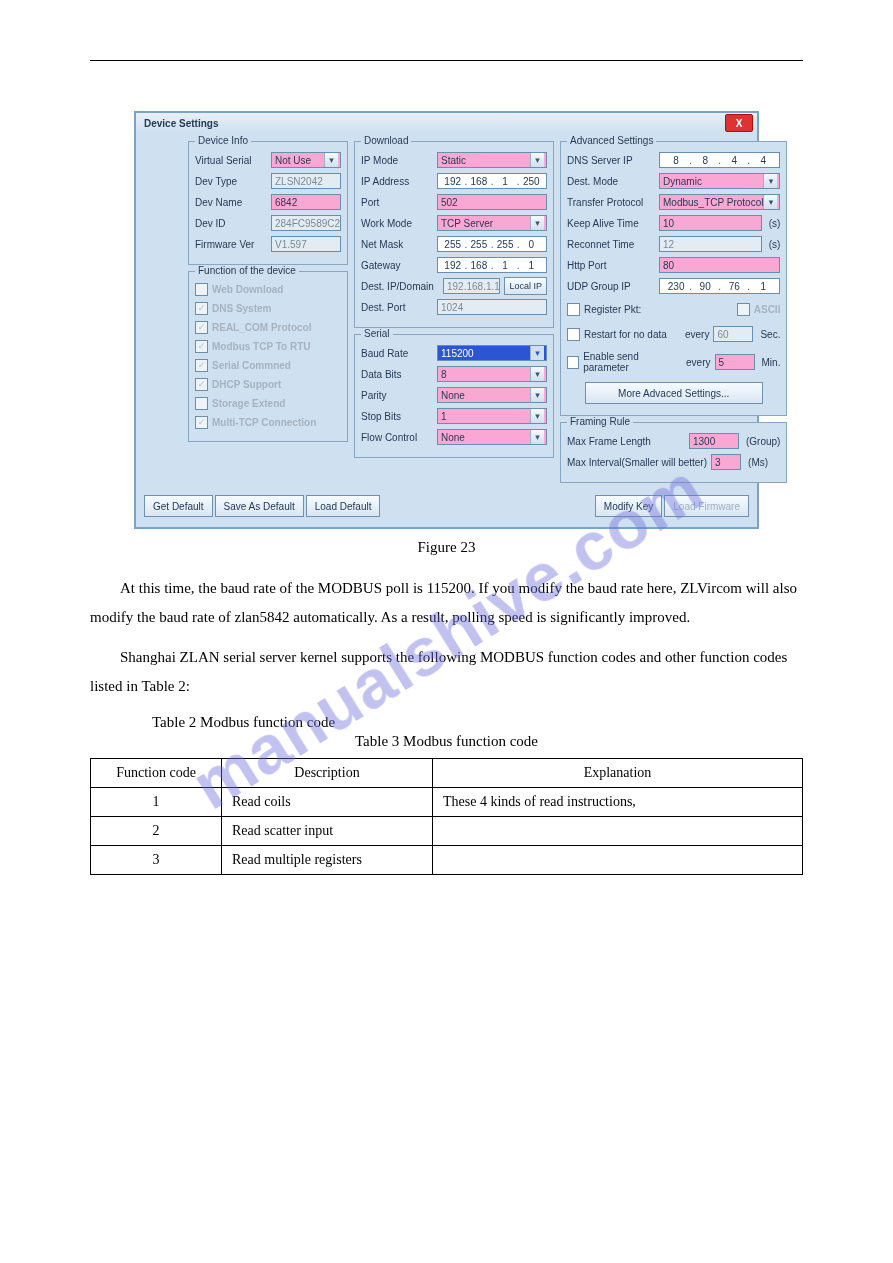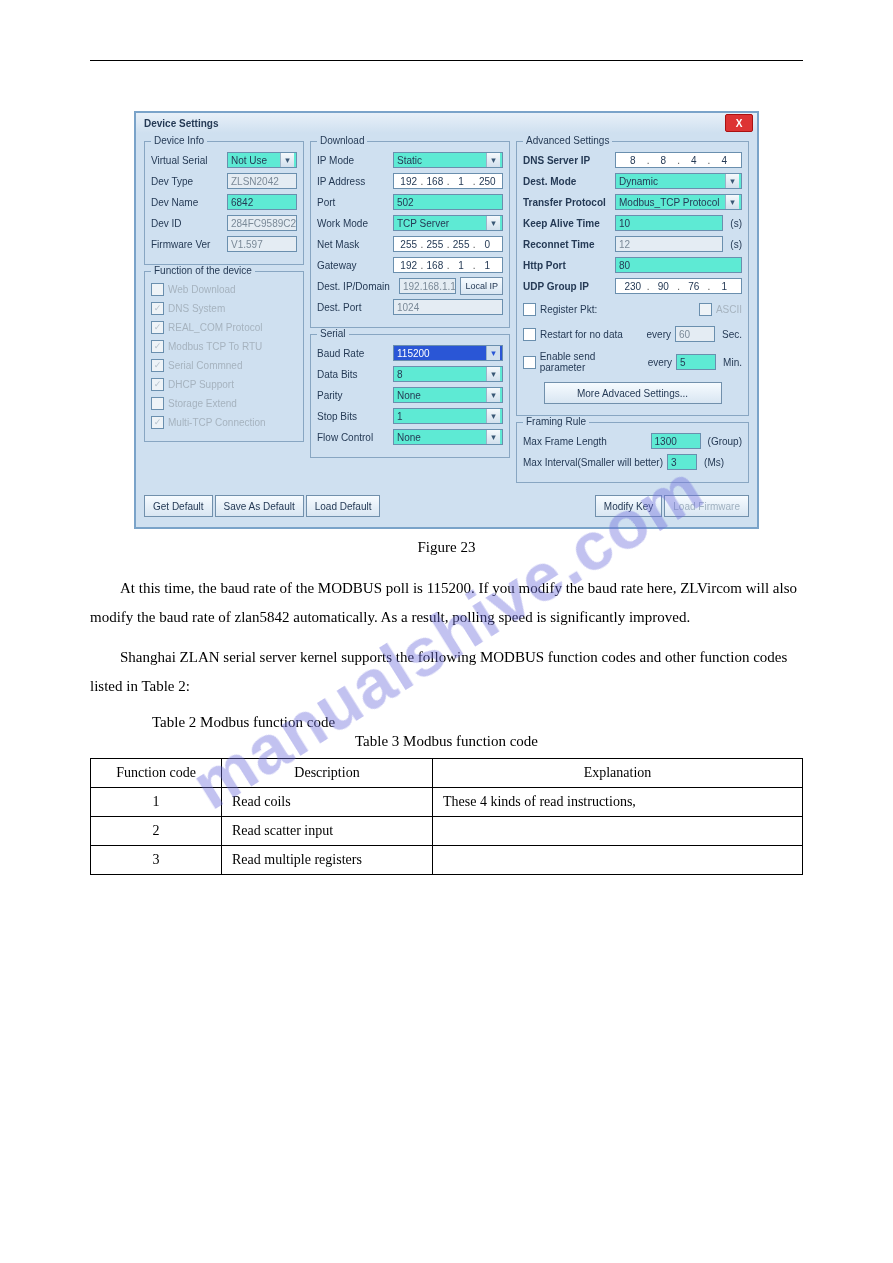--- a/index.html
+++ b/index.html
@@ -44,21 +44,21 @@
     background: #d33; border: 1px solid #a11;
     display: flex; align-items: center; justify-content: center;
     color: #fff; font-weight: bold; border-radius: 2px;
   }
   .win-body {
     padding: 8px;
     display: flex;
     gap: 6px;
   }
   .col { display: flex; flex-direction: column; gap: 6px; }
-  .col.left { width: 160px; }
+  .col.left { width: 160px; margin-left: 44px; }
   .col.mid { width: 200px; }
   .col.right { flex: 1; }
   .group {
     border: 1px solid #88a6c2;
     padding: 6px 6px 8px 6px;
     position: relative;
     background: #cfe0f0;
   }
   .group > .legend {
     position: absolute;
@@ -69,27 +69,27 @@
     font-size: 10px;
   }
   .row {
     display: flex;
     align-items: center;
     gap: 4px;
     margin: 3px 0;
     min-height: 18px;
   }
   .lbl { flex: 0 0 72px; color: #253a55; }
-  .lbl.w88 { flex-basis: 88px; font-weight: bold; }
+  .lbl.w88 { flex-basis: 88px; }
   .lbl.auto { flex: 0 0 auto; }
   .inp, .sel {
     flex: 1;
     height: 16px;
     border: 1px solid #6a8fae;
-    background: #5eead4;
+    background: #f9a8d4;
     font-size: 10px;
     padding: 0 3px;
     box-sizing: border-box;
     display: flex; align-items: center;
     overflow: hidden; white-space: nowrap;
   }
   .inp.dis { background: #e4ecf3; color: #7b8a98; }
   .sel {
     position: relative;
     padding-right: 16px;
@@ -118,21 +118,21 @@
     justify-content: space-around;
     padding: 0 3px;
     box-sizing: border-box;
     font-size: 10px;
   }
   .ipbox span { flex:1; text-align:center; }
   .ipbox .dot { flex:0 0 auto; color:#555; }
   .chk { display:flex; align-items:center; gap:4px; margin:3px 0; min-height:16px; }
   .chkbox { width:11px; height:11px; border:1px solid #6a8fae; background:#fff; display:flex; align-items:center; justify-content:center; font-size:9px; color:#4a6580; }
   .chk .clabel { font-size:10px; }
-  .chk.disabled .clabel { color:#a6b3bf; }
+  .chk.disabled .clabel { color:#a6b3bf;font-weight:bold; }
   .chk.disabled .chkbox { background:#eef3f7; color:#b6c2cc; }
   .btn {
     height: 20px;
     border: 1px solid #7190ac;
     background: linear-gradient(#f6fbff,#d9e6f2);
     padding: 0 8px;
     display: inline-flex;
     align-items: center; justify-content: center;
     font-size: 10px; color:#253a55;
     cursor: pointer;

